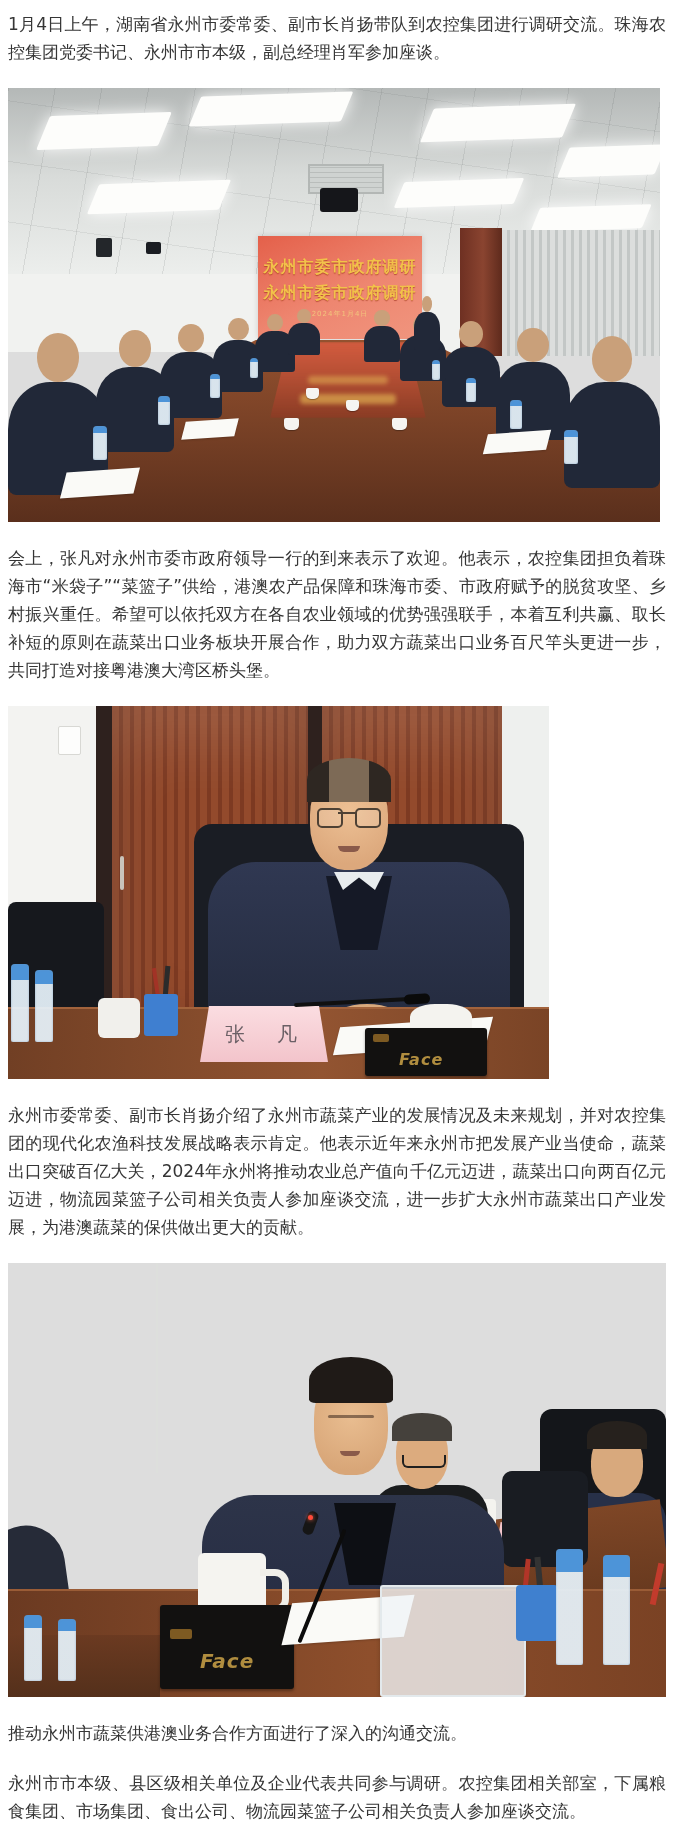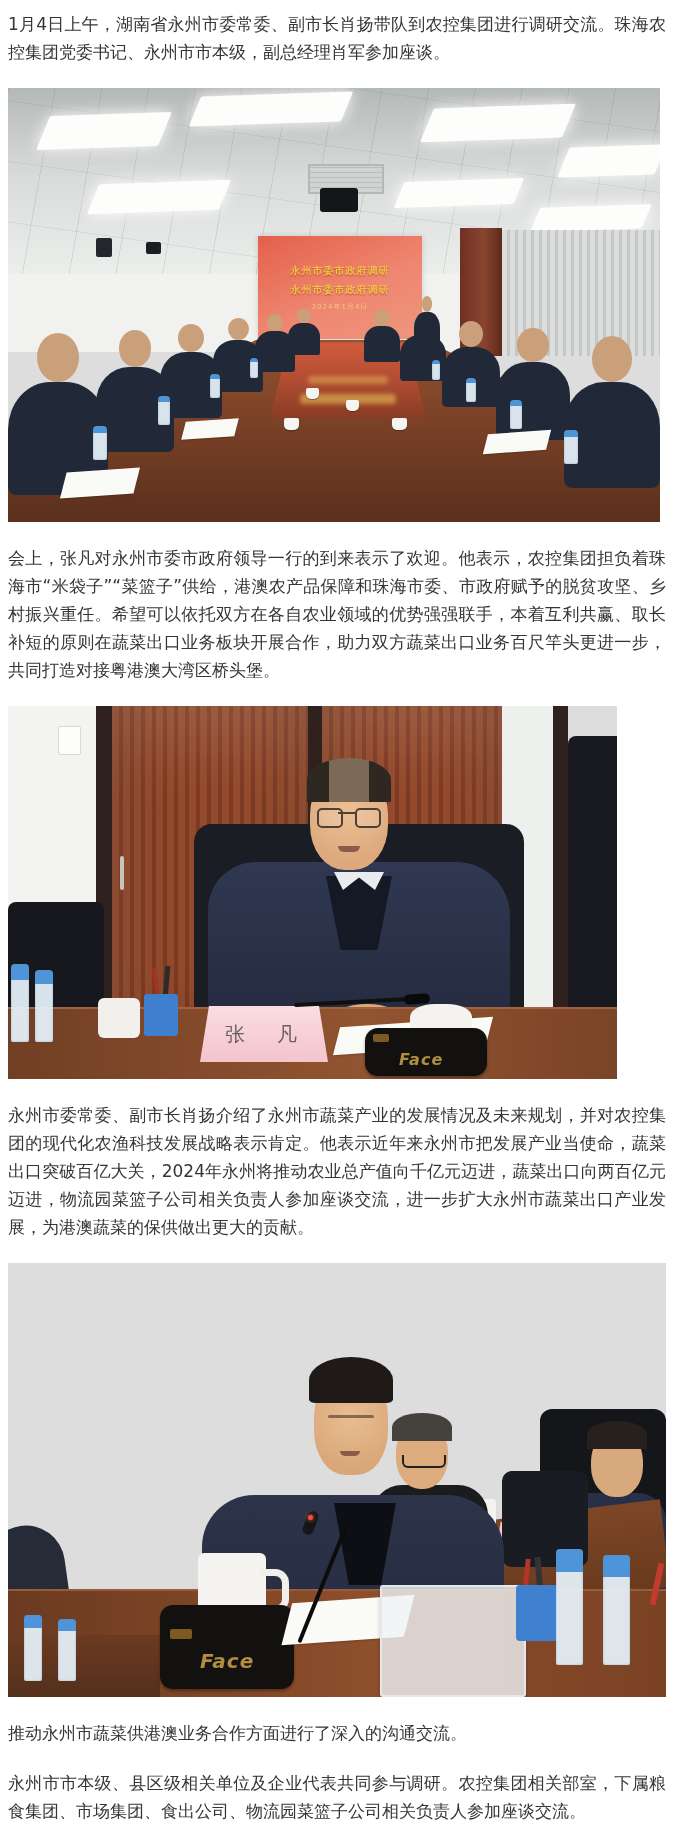--- a/index.html
+++ b/index.html
@@ -18,36 +18,36 @@
   .light{position:absolute;background:#fdfdfb;transform:skewX(-24deg) rotate(-2deg);box-shadow:0 0 14px rgba(255,255,255,.95);border-radius:2px;}
   
   .photo1{width:652px;height:434px;background:#eef0ee;}
   .p1-ceil{left:0;top:0;right:0;height:195px;background:linear-gradient(180deg,#b4b8b7,#d8dbd9 45%,#eef0ee);
     background-image:repeating-linear-gradient(100deg,rgba(90,95,95,.14) 0 1px,transparent 1px 46px),
                      repeating-linear-gradient(8deg,rgba(90,95,95,.10) 0 1px,transparent 1px 60px),
                      linear-gradient(180deg,#b4b8b7,#d8dbd9 45%,#eef0ee);}
   .p1-wall{left:0;top:186px;right:0;height:78px;background:#f1f2f0;}
   .p1-screen{left:250px;top:148px;width:164px;height:103px;background:linear-gradient(155deg,#e4604a,#ee8670 55%,#f0957e);
     display:flex;flex-direction:column;align-items:center;justify-content:center;gap:5px;box-shadow:0 0 6px rgba(0,0,0,.15);}
-  .scr-line{color:#f2c24a;font-weight:bold;font-size:10px;letter-spacing:1px;text-shadow:0 1px 1px rgba(150,40,20,.6);white-space:nowrap;}
+  .scr-line{color:#f2c24a;font-weight:bold;font-size:16px;letter-spacing:1px;text-shadow:0 1px 1px rgba(150,40,20,.6);white-space:nowrap;}
   .scr-date{color:#f3cf7e;font-size:7px;letter-spacing:1px;opacity:.85;}
   .p1-door{left:452px;top:140px;width:42px;height:128px;background:linear-gradient(90deg,#6e3022,#8a4430 55%,#5e2a1c);}
   .p1-blinds{left:494px;top:142px;width:158px;height:126px;background:repeating-linear-gradient(90deg,#dcdedd 0 5px,#c3c7c6 5px 8px);}
   .p1-speaker{left:88px;top:150px;width:16px;height:19px;background:#23262a;border-radius:2px;}
   .p1-cam{left:138px;top:154px;width:15px;height:12px;background:#1a1d22;border-radius:2px;}
   .p1-vent{left:300px;top:76px;width:72px;height:26px;background:#cfd3d1;border:2px solid #b3b7b5;background-image:repeating-linear-gradient(0deg,transparent 0 4px,#b9bdbb 4px 5px);}
   .p1-proj{left:312px;top:100px;width:38px;height:24px;background:#15161a;border-radius:3px;}
   .p1-table{left:0;bottom:0;right:0;height:182px;background:linear-gradient(180deg,#94512f,#5a2f1c);
     clip-path:polygon(0 100%,0 68%,38% 0,64% 0,100% 64%,100% 100%);}
   .p1-reflect{left:262px;bottom:104px;width:156px;height:76px;background:linear-gradient(180deg,rgba(214,92,64,.95),rgba(150,55,35,.55));
     clip-path:polygon(12% 0,88% 0,100% 100%,0 100%);filter:blur(1px);}
   .p1-reflect-text{left:292px;bottom:118px;width:96px;height:10px;background:rgba(240,200,90,.55);filter:blur(2px);border-radius:4px;}
   .p1-reflect-text2{left:300px;bottom:138px;width:80px;height:8px;background:rgba(240,200,90,.45);filter:blur(2px);border-radius:4px;}
   
-  .photo2{width:609px;height:373px;background:#8c4229;}
+  .photo2{width:541px;height:373px;background:#8c4229;}
   .wood{background:repeating-linear-gradient(90deg,#934a2c 0 7px,#7d3a22 7px 11px);box-shadow:inset 0 40px 60px rgba(255,255,255,.10),inset 0 -50px 60px rgba(0,0,0,.18);}
   .p2-wall{left:0;top:0;width:88px;height:100%;background:#f3f3f1;}
   .p2-switch{left:50px;top:20px;width:21px;height:27px;background:#fdfdfc;border:1px solid #d8d8d4;border-radius:2px;}
   .p2-frame{background:#2e211e;}
   .p2-handle{width:4px;height:34px;background:#c9c4bb;border-radius:2px;}
   .p2-chairL{left:0;top:196px;width:96px;height:140px;background:#16181d;border-radius:8px;}
   .p2-chairR{left:560px;top:30px;width:49px;height:300px;background:#17191e;border-radius:8px 0 0 8px;}
   .p2-chair{left:186px;top:118px;width:330px;height:212px;background:#1a1d24;border-radius:18px;}
   .p2-head{left:302px;top:62px;width:78px;height:102px;background:radial-gradient(circle at 50% 42%,#edc094,#dca87c 75%);border-radius:46% 46% 44% 44%;}
   .p2-hair{left:299px;top:52px;width:84px;height:44px;border-radius:50% 50% 0 0;background:linear-gradient(90deg,#2e2722 0 26%,#7d6a56 26% 74%,#2e2722 74%);}
@@ -59,21 +59,21 @@
   .p2-hands{left:322px;top:298px;width:74px;height:36px;background:#d9a97c;border-radius:50%;}
   .p2-table{left:0;bottom:0;height:70px;right:0;background:linear-gradient(90deg,#713f24,#925431 58%,#7a4426);border-top:2px solid #a2633c;}
   .p2-pencube{left:136px;top:288px;width:34px;height:42px;background:#3f7fd0;border-radius:3px;}
   .p2-pen1{left:146px;top:262px;width:4px;height:30px;background:#a23326;transform:rotate(-8deg);}
   .p2-pen2{left:156px;top:260px;width:5px;height:32px;background:#2b2b2b;transform:rotate(5deg);}
   .namecard{position:absolute;background:linear-gradient(180deg,#fbdde1,#f3c4cb);clip-path:polygon(7% 0,93% 0,100% 100%,0 100%);
     display:flex;align-items:center;justify-content:center;color:#6b6066;box-shadow:0 2px 3px rgba(0,0,0,.25);}
   .p2-mic{left:286px;top:294px;width:118px;height:4px;background:#101010;border-radius:2px;transform:rotate(-3deg);}
   .p2-michead{left:396px;top:288px;width:26px;height:10px;background:#0a0a0a;border-radius:5px;transform:rotate(-3deg);}
   .p2-tissue{left:402px;top:298px;width:62px;height:32px;background:#f4f3ef;border-radius:40% 40% 10% 10%;}
-  .facebox{position:absolute;background:#121110;border-radius:13px;box-shadow:0 2px 3px rgba(0,0,0,.35);}
+  .facebox{position:absolute;background:#121110;border-radius:3px;box-shadow:0 2px 3px rgba(0,0,0,.35);}
   .facebrand{position:absolute;color:#b08d3f;font-style:italic;font-weight:bold;letter-spacing:1px;}
   .p2-bottle1{left:3px;top:258px;width:18px;height:78px;}
   .p2-bottle2{left:27px;top:264px;width:18px;height:72px;}
   .p2-white{left:90px;top:292px;width:42px;height:40px;background:#f1f0ec;border-radius:6px;}
   
   .photo3{width:658px;height:434px;background:linear-gradient(105deg,#f1f2f0 55%,#e6e8e5);}
   .p3-corner{left:148px;top:0;width:2px;height:210px;background:#dddfdc;}
   .p3-shoulder{left:-14px;top:262px;width:78px;height:180px;background:#262b38;border-radius:40px 40px 0 0;transform:rotate(-8deg);}
   .p3-tableL{left:0;top:372px;width:152px;height:62px;background:linear-gradient(180deg,#6b3a21,#54301b);}
   .p3-chairC{left:494px;top:208px;width:86px;height:96px;background:#191c22;border-radius:10px;}

